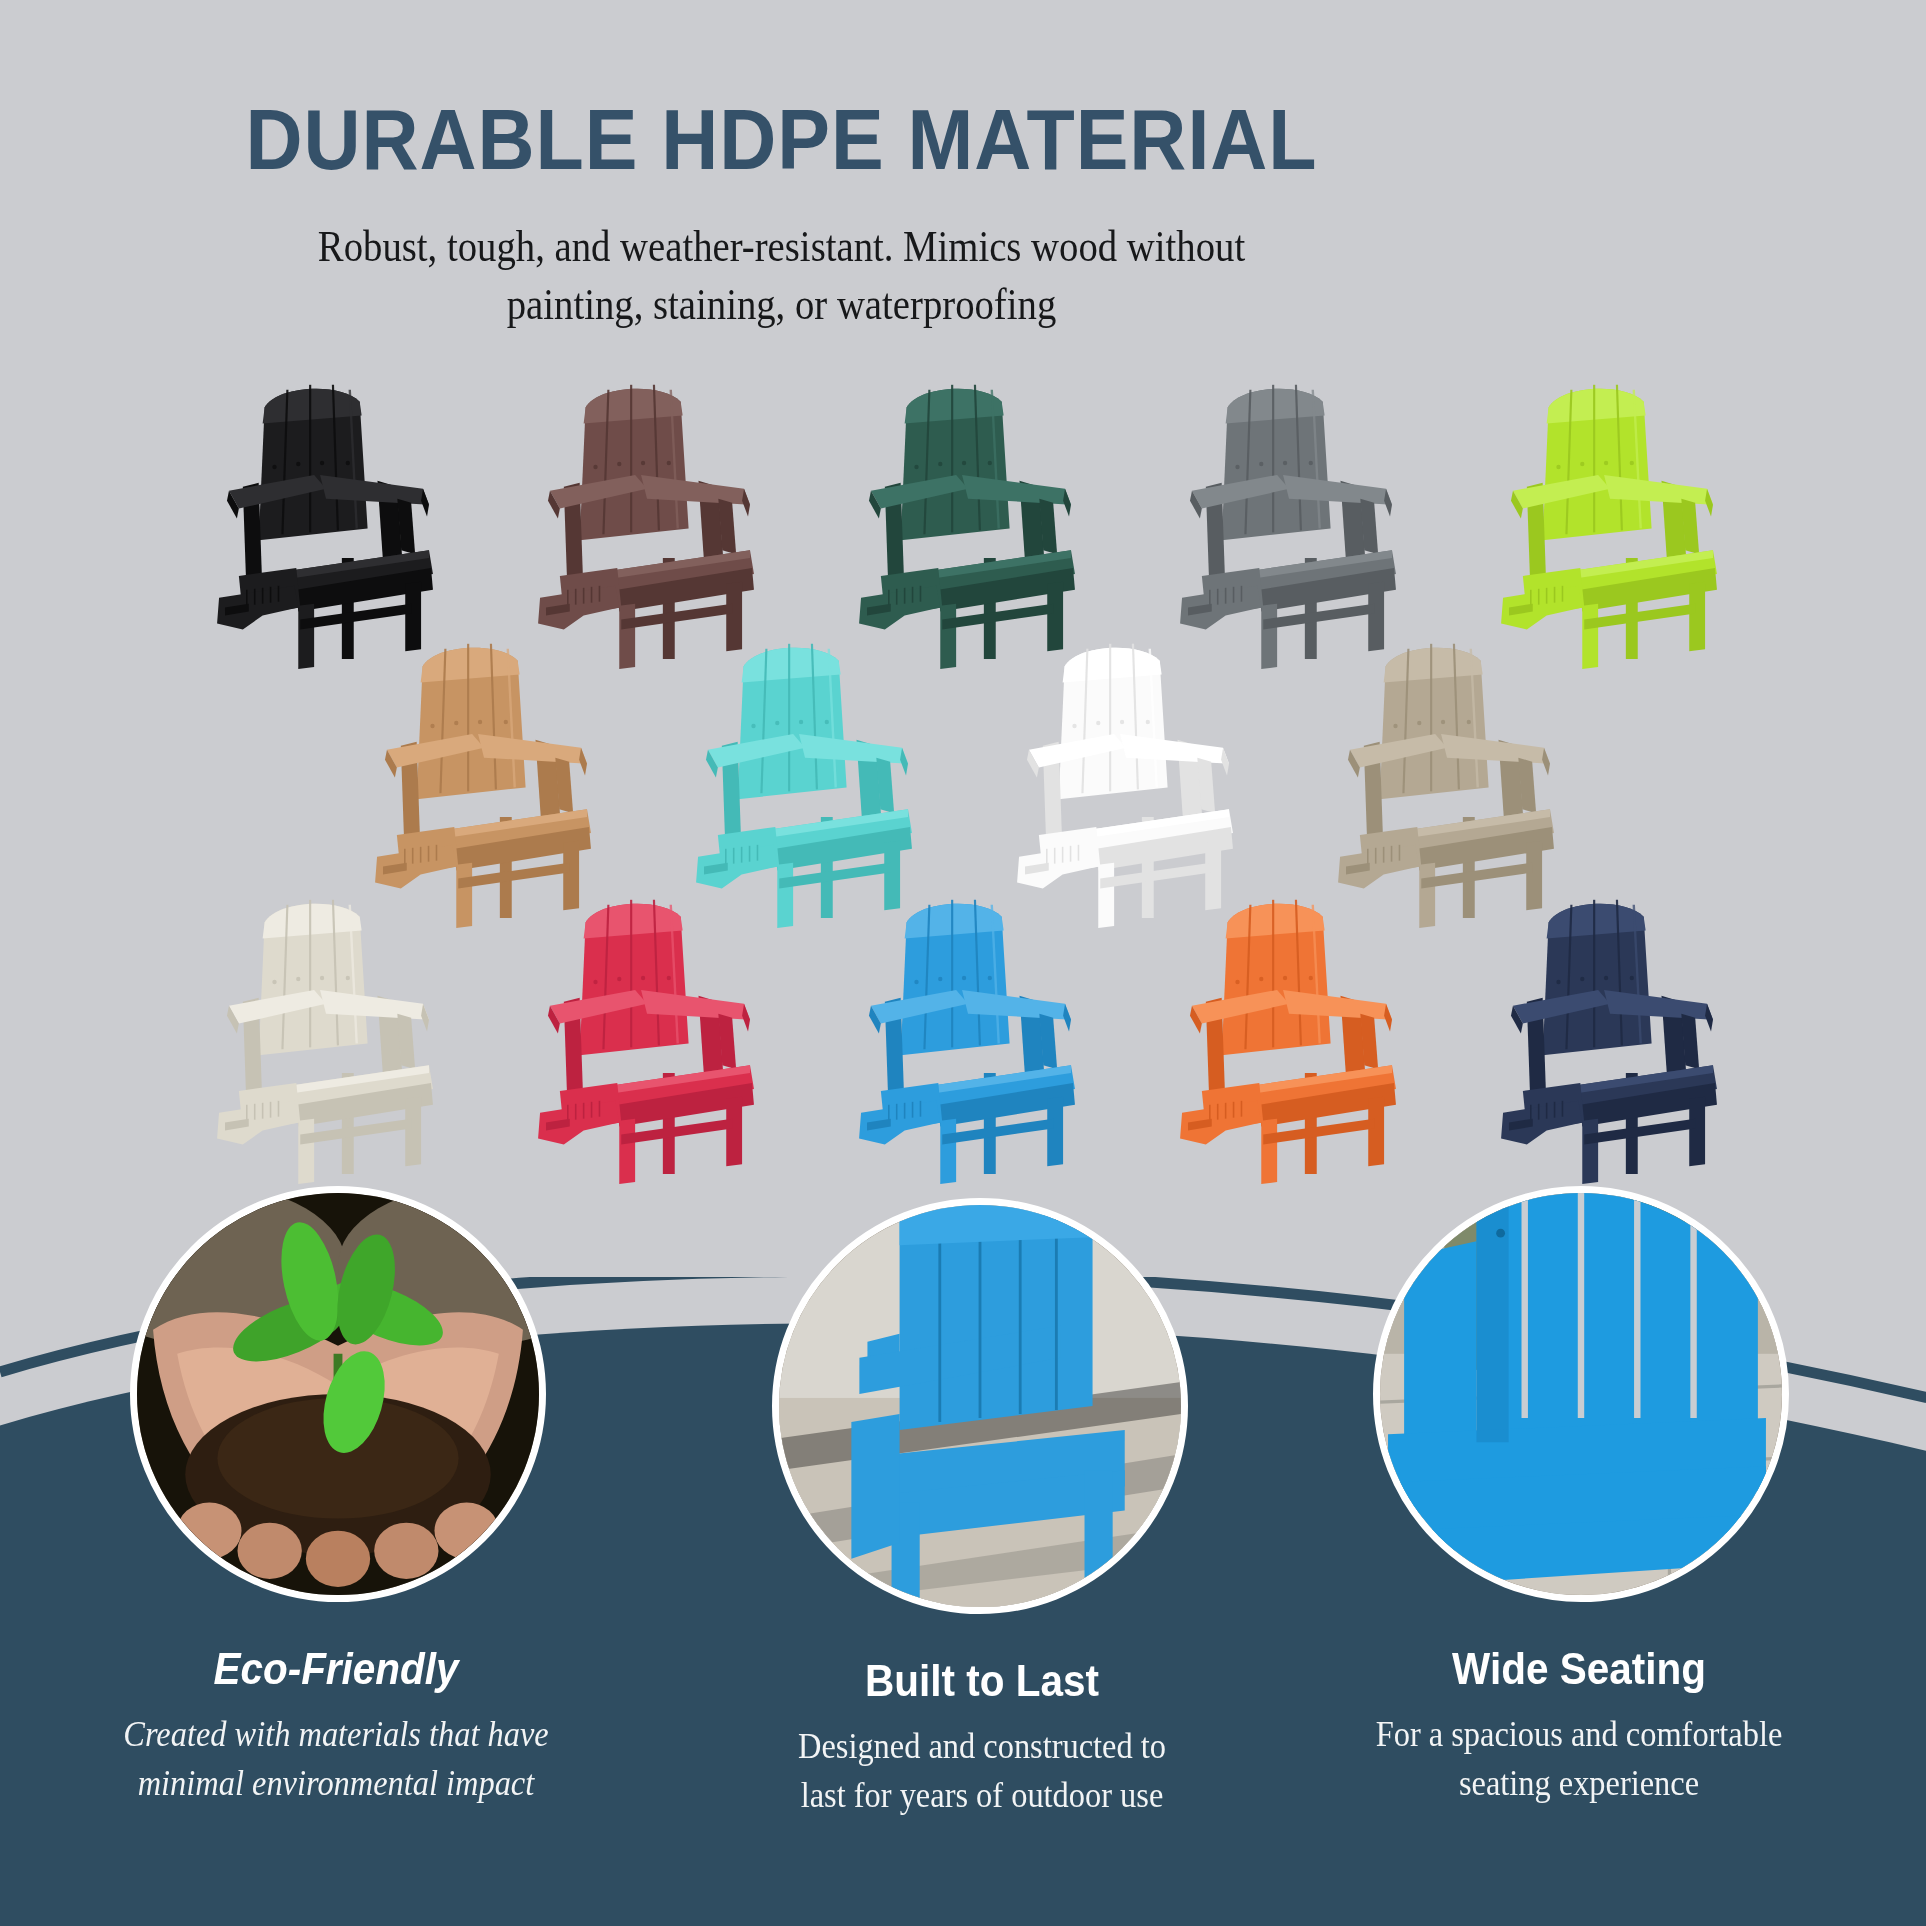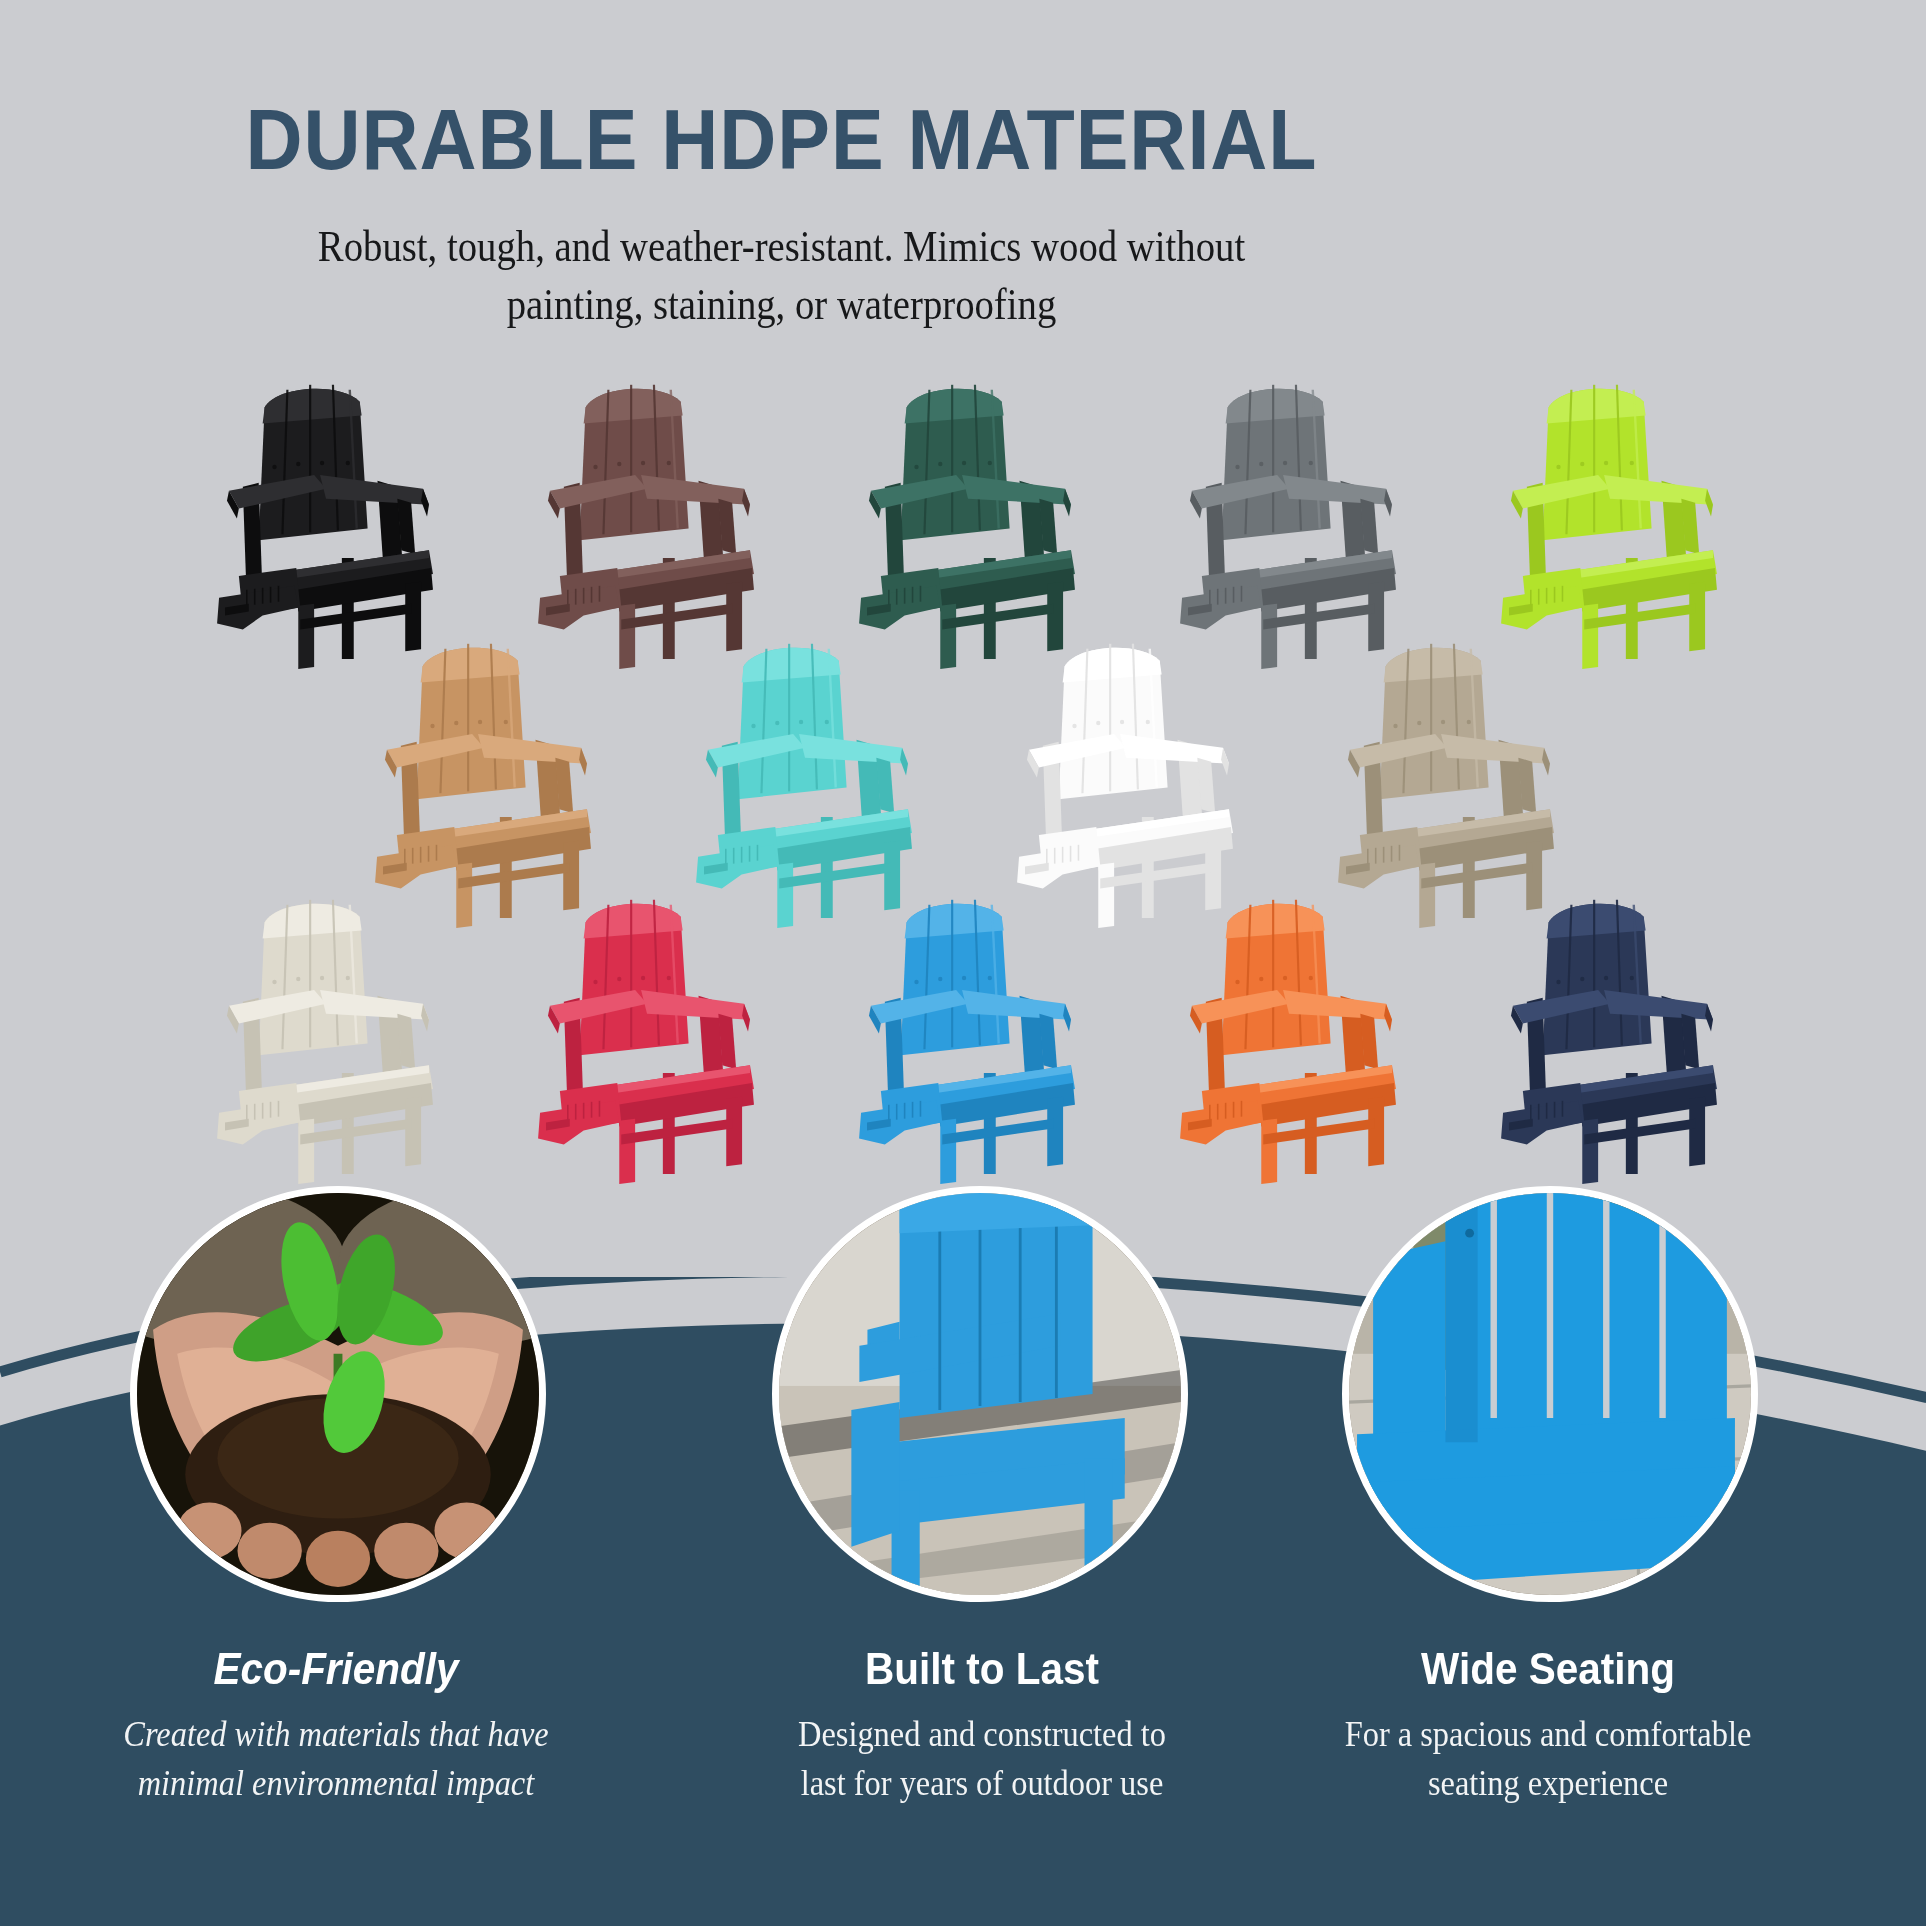--- a/index.html
+++ b/index.html
@@ -41,22 +41,22 @@
   .chair { width:248px; height:307px; position:relative; }
 
   
   #footer-wrap { position:absolute; left:0; top:1277px; width:1927px; height:649px; }
   #wave-svg { position:absolute; left:0; top:0; width:1927px; height:649px; display:block; }
 
   
   #features { position:absolute; left:0; top:1186px; width:1927px; height:741px; }
   .feature { position:absolute; width:554px; text-align:center; }
   #feature-0 { left:59px;   top:0;font-style:italic; }
-  #feature-1 { left:705px;  top:0; }
-  #feature-2 { left:1271px; top:0; }
+  #feature-1 { left:705px;  top:12px; }
+  #feature-2 { left:1302px; top:0; }
   .circle-frame {
     width:416px; height:416px; border-radius:50%;
     border:7px solid #ffffff; overflow:hidden;
     margin:0 auto; position:relative; background:#7d705f;
   }
   #feature-0 .circle-frame { margin-left:71px; }
   #feature-1 .circle-frame { margin-left:67px; }
   #feature-2 .circle-frame { margin-left:71px; }
   .circle-art { position:absolute; inset:0; }
   .feature-title {

